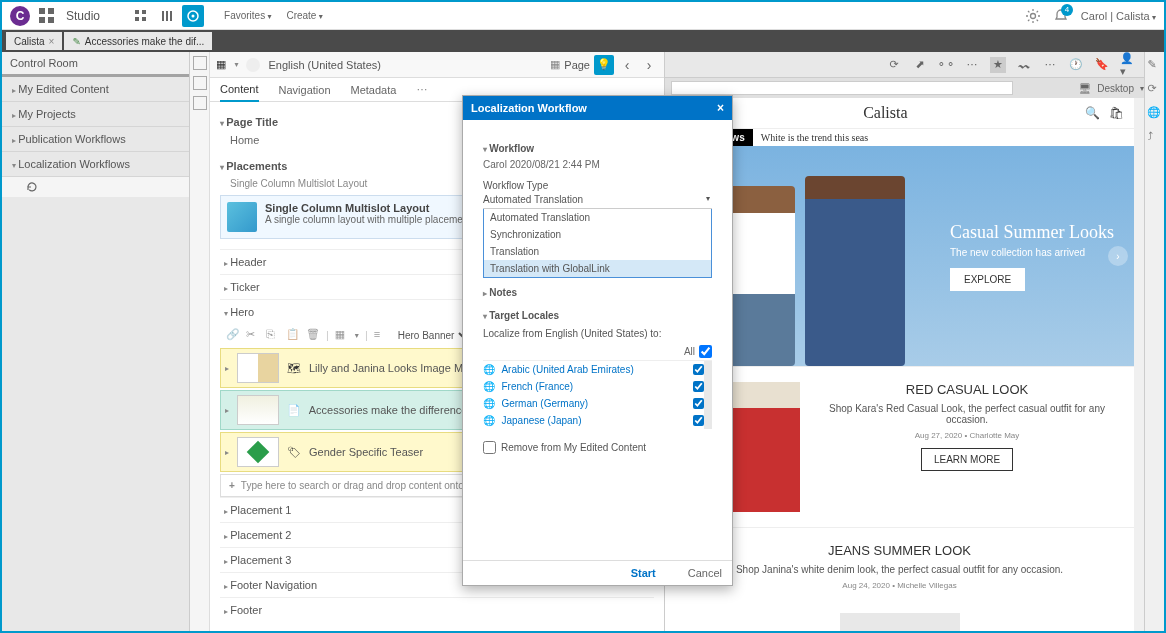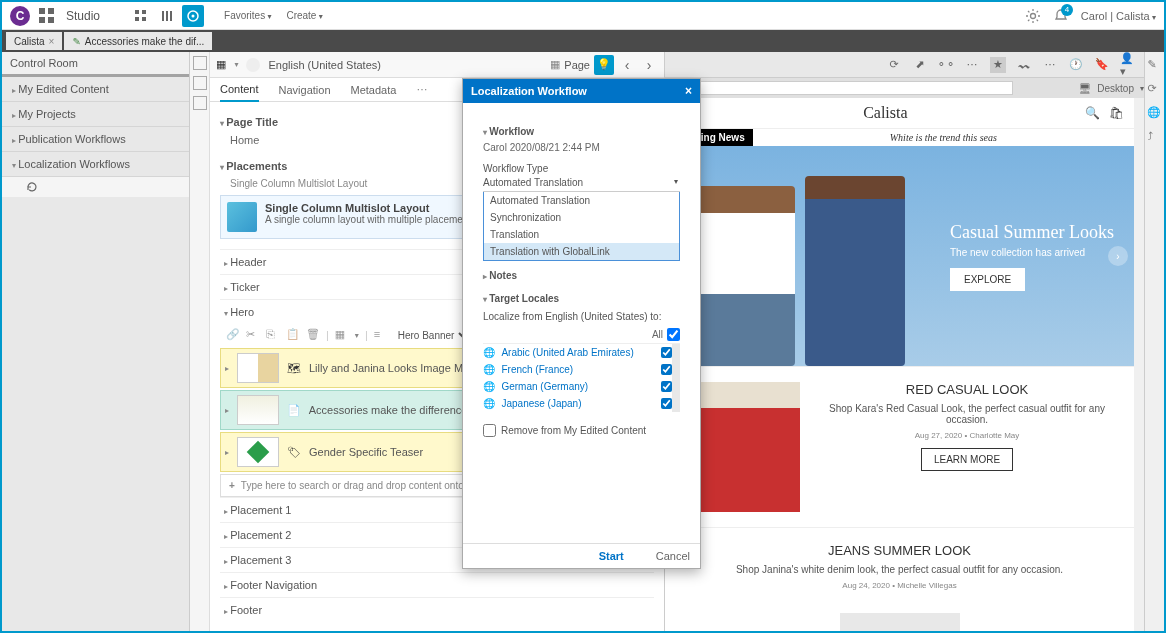--- a/index.html
+++ b/index.html
@@ -83,21 +83,21 @@
 .preview { width: 480px; background: #f0f0f0; border-left: 1px solid #ccc; display: flex; flex-direction: column; position: relative; }
 .preview-toolbar { height: 26px; background: #e8e8e8; border-bottom: 1px solid #ccc; display: flex; align-items: center; justify-content: flex-end; padding: 0 8px; gap: 10px; }
 .preview-toolbar .pbtn { width: 16px; height: 16px; cursor: pointer; color: #666; display: flex; align-items: center; justify-content: center; }
 .device-bar { height: 20px; background: #e0e0e0; display: flex; align-items: center; justify-content: center; gap: 6px; font-size: 10px; color: #666; }
 .preview-page { flex: 1; background: #fff; overflow-y: auto; margin: 0 10px 0 0; }
 .preview-header { display: flex; justify-content: space-between; align-items: center; padding: 6px 10px; }
 .preview-header .brand { font-size: 16px; font-family: serif; }
 .preview-header .icons { display: flex; gap: 8px; font-size: 12px; }
 .breaking { display: flex; background: #fff; border-top: 1px solid #eee; }
 .breaking .tag { background: #000; color: #fff; padding: 3px 8px; font-size: 10px; font-weight: bold; }
-.breaking .text { padding: 3px 8px; font-size: 10px; font-family: serif; flex: 1; text-align: center; font-style: italic; }
+.breaking .text { padding: 3px 8px; font-size: 10px; font-family: serif; flex: 1; text-align: left; }
 .hero-banner { height: 220px; background: linear-gradient(to bottom, #7bb3e0, #a8cce8); position: relative; display: flex; align-items: center; justify-content: flex-end; padding-right: 20px; }
 .hero-banner .models { position: absolute; left: 20px; bottom: 0; width: 240px; height: 200px; }
 .hero-banner .model { position: absolute; bottom: 0; border-radius: 4px; }
 .hero-banner .m1 { left: 10px; width: 100px; height: 180px; background: linear-gradient(to bottom, #8b6040 15%, #fff 15% 60%, #5a7a9a 60%); }
 .hero-banner .m2 { left: 120px; width: 100px; height: 190px; background: linear-gradient(to bottom, #6b4530 12%, #3a5a8a 12%); }
 .hero-banner .caption { color: #fff; text-align: left; }
 .hero-banner .caption .h { font-size: 18px; font-family: serif; margin-bottom: 4px; }
 .hero-banner .caption .s { font-size: 10px; margin-bottom: 10px; }
 .hero-banner .caption .btn { background: #fff; color: #333; padding: 6px 14px; font-size: 10px; display: inline-block; cursor: pointer; }
 .hero-banner .carousel-nav { position: absolute; top: 50%; transform: translateY(-50%); width: 20px; height: 20px; background: rgba(255,255,255,0.3); border-radius: 50%; display: flex; align-items: center; justify-content: center; color: #fff; font-size: 10px; cursor: pointer; }
@@ -112,21 +112,21 @@
 .article .txt .d { font-size: 10px; color: #555; margin-bottom: 6px; }
 .article .txt .m { font-size: 8px; color: #888; margin-bottom: 8px; }
 .article .txt .btn { border: 1px solid #333; padding: 5px 12px; font-size: 10px; display: inline-block; cursor: pointer; }
 .article.col { flex-direction: column; align-items: center; }
 .article.col .txt { order: -1; }
 
 .right-tools-bar { width: 20px; background: #f0f0f0; border-left: 1px solid #ccc; display: flex; flex-direction: column; align-items: center; padding-top: 6px; gap: 10px; }
 .right-tools-bar .rbtn { width: 14px; height: 14px; cursor: pointer; color: #777; }
 
 
-.modal { position: absolute; left: 460px; top: 76px; width: 239px; background: #fff; border: 1px solid #aaa; box-shadow: 0 4px 12px rgba(0,0,0,0.3); z-index: 100; }
+.modal { position: absolute; left: 460px; top: 93px; width: 271px; background: #fff; border: 1px solid #aaa; box-shadow: 0 4px 12px rgba(0,0,0,0.3); z-index: 100; }
 .modal-header { background: #0073c7; color: #fff; padding: 5px 8px; font-size: 11px; font-weight: bold; display: flex; justify-content: space-between; align-items: center; }
 .modal-header .close { cursor: pointer; font-size: 12px; }
 .modal-body { padding: 20px; }
 .modal-section { margin-bottom: 6px; }
 .modal-section-h { font-size: 10px; font-weight: bold; color: #555; padding: 3px 0; cursor: pointer; }
 .modal-section-h::before { content: "▾ "; font-size: 8px; color: #888; }
 .modal-section-h.collapsed::before { content: "▸ "; }
 .modal-meta { font-size: 10px; color: #666; padding: 2px 0 6px; }
 .modal-label { font-size: 10px; color: #555; margin-top: 4px; }
 .modal-select { width: 100%; font-size: 10px; color: #555; border: none; border-bottom: 1px solid #ccc; padding: 3px 0; background: transparent; text-align: left; cursor: pointer; position: relative; }

